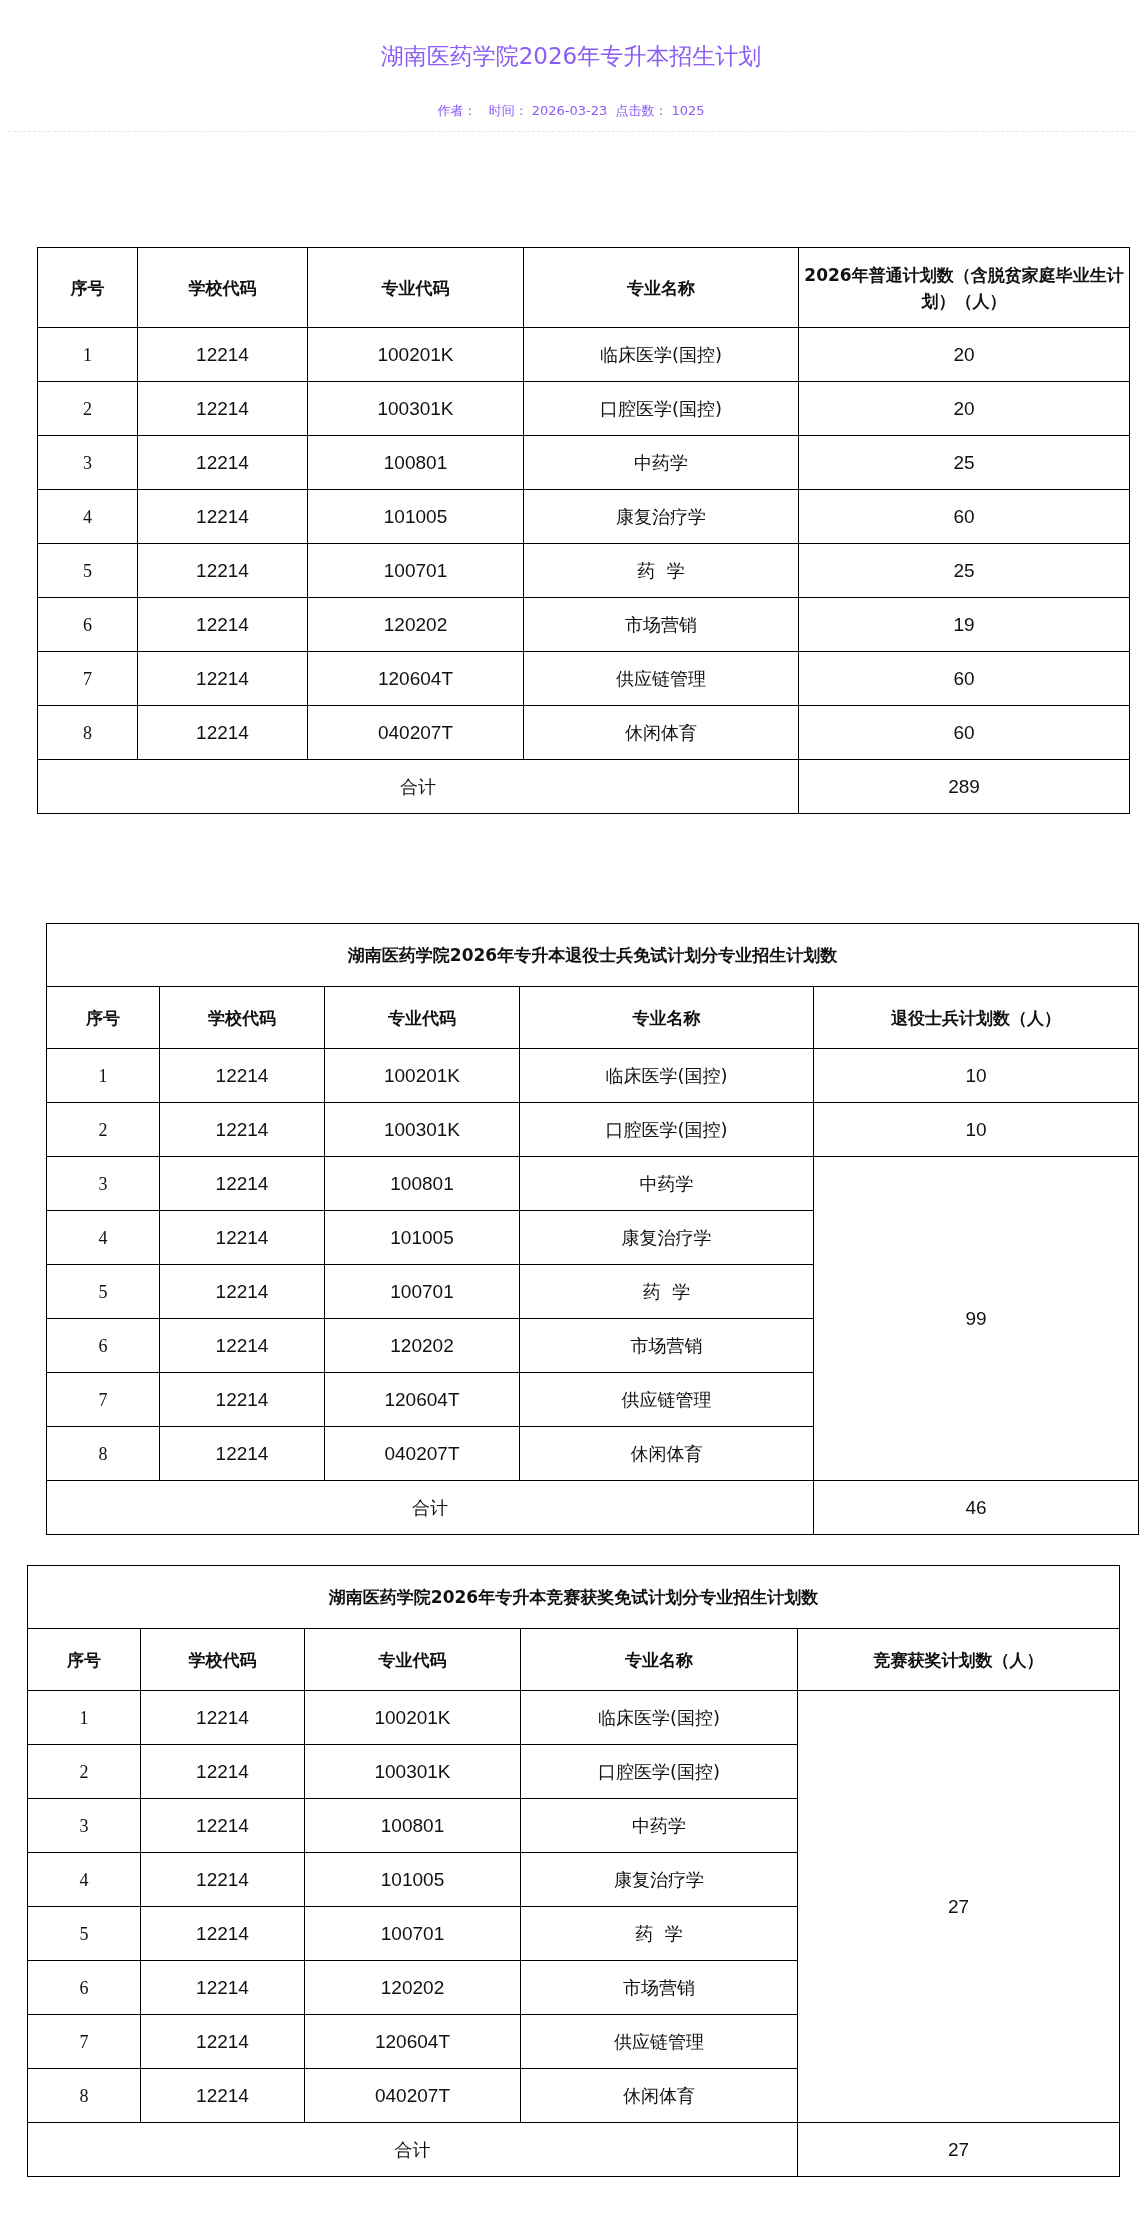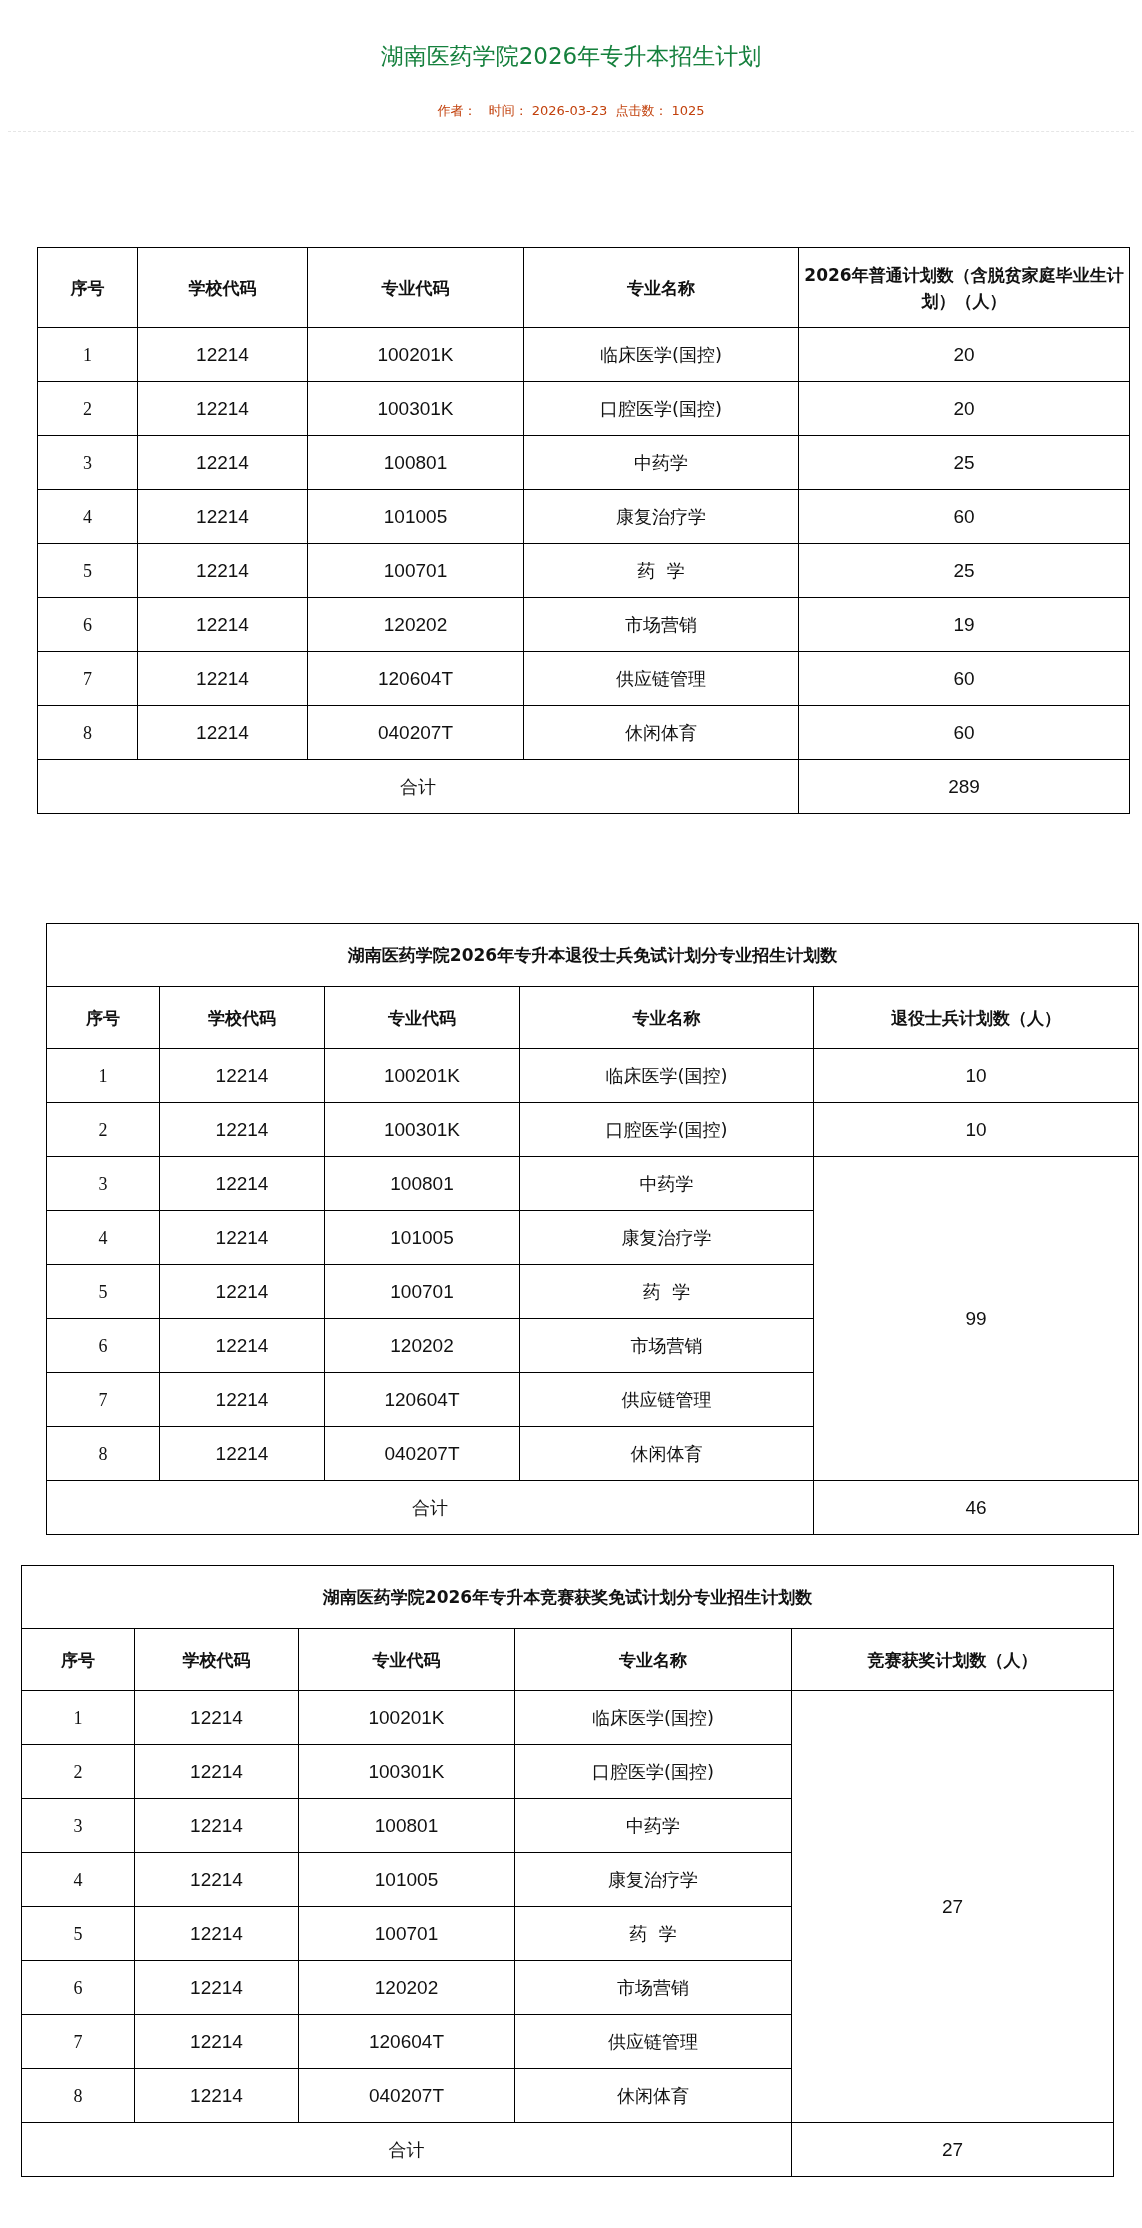--- a/index.html
+++ b/index.html
@@ -1,25 +1,25 @@
 <!DOCTYPE html>
 <html><head>
 <meta charset="utf-8">
 <style>
   * { box-sizing: border-box; margin: 0; padding: 0; }
   html, body { width: 1142px; height: 2228px; background: #ffffff; overflow: hidden; }
   body { position: relative; font-family: "DejaVu Sans", "Liberation Sans", sans-serif; color: #111; }
 
   .article-title {
     position: absolute; left: 0; top: 38px; width: 1142px; text-align: center;
-    font-size: 23px; color: #15803d; font-weight: normal; line-height: 36px;
+    font-size: 23px; color: #8b5cf6; font-weight: normal; line-height: 36px;
   }
   .article-meta {
     position: absolute; left: 0; top: 101px; width: 1142px; text-align: center;
-    font-size: 13px; color: #c2410c; line-height: 20px;
+    font-size: 13px; color: #8b5cf6; line-height: 20px;
   }
   .article-meta span { margin: 0 2px; }
   .separator {
     position: absolute; left: 8px; top: 131px; width: 1126px; height: 0;
     border-top: 1px dashed #e6e6e6;
   }
 
   table.plan {
     position: absolute; border-collapse: collapse; table-layout: fixed;
     width: 1092px; background: #fff;
@@ -30,21 +30,21 @@
     text-align: center; vertical-align: middle;
     font-size: 18px; color: #111; padding: 0 4px; line-height: 26px;
   }
   table.plan td.caption { font-weight: bold; font-size: 17px; }
   table.plan td.th { font-weight: bold; font-size: 17px; }
   table.plan td.seq { font-family: "Liberation Serif", "DejaVu Serif", serif; font-size: 18px; }
   table.plan td.num { font-family: "Liberation Sans", sans-serif; font-size: 19px; }
 
   #t1 { left: 37px; top: 247px; }
   #t2 { left: 35px; top: 923px; margin-left: 11px; }
-  #t3 { left: 21px; top: 1565px; }
+  #t3 { left: 27px; top: 1565px; }
 
   #t1 tr.r-cap { height: 50px; }
   #t1 tr.r-head { height: 80px; }
   #t2 tr.r-cap, #t3 tr.r-cap { height: 63px; }
   #t2 tr.r-head, #t3 tr.r-head { height: 62px; }
   tr.r-data { height: 54px; }
   tr.r-total { height: 54px; }
 </style>
 </head>
 <body>

